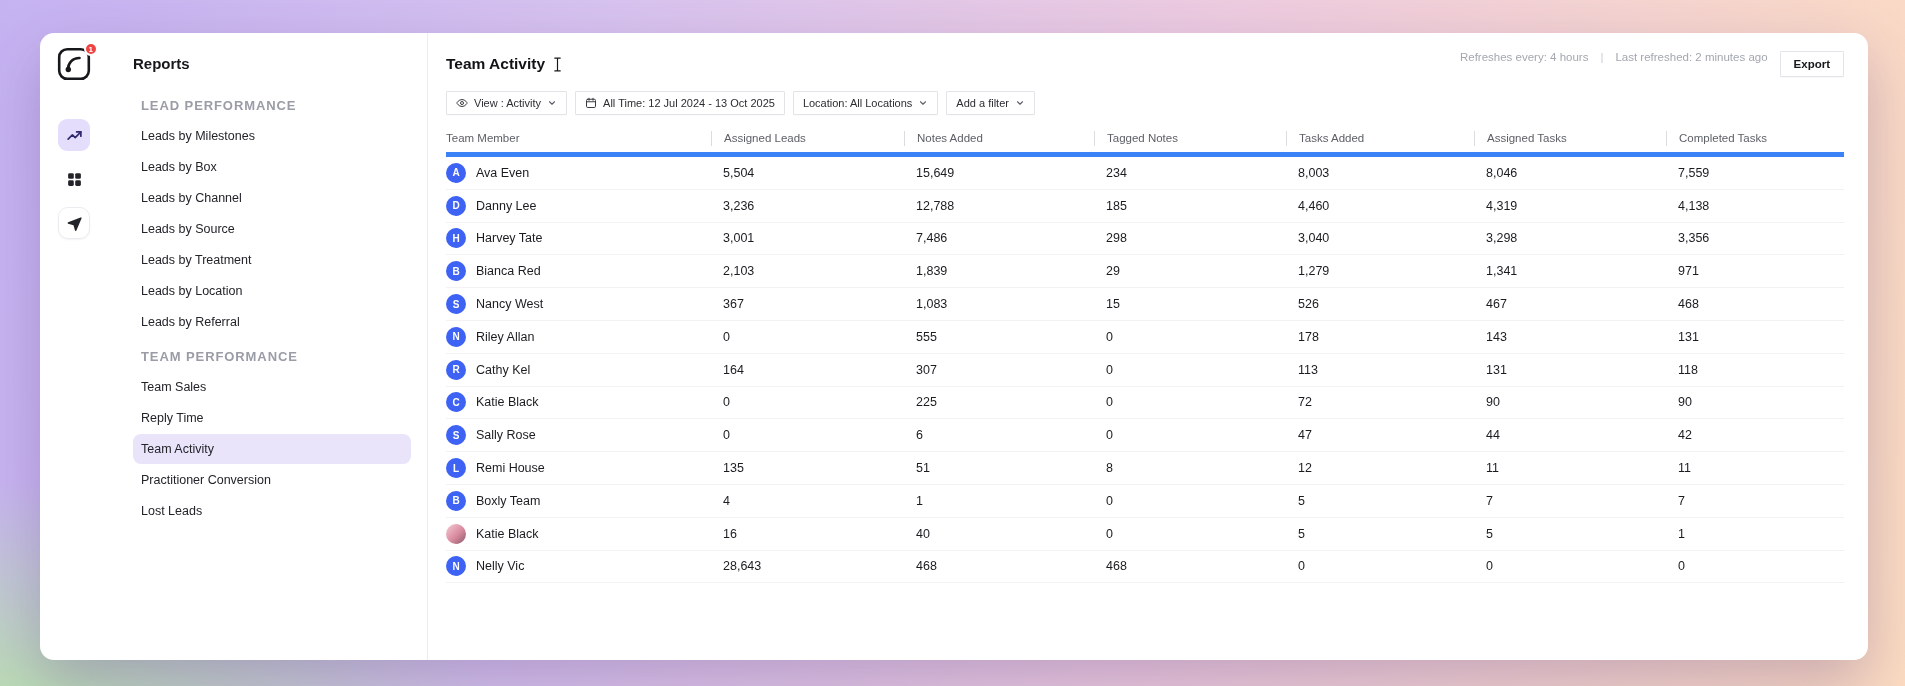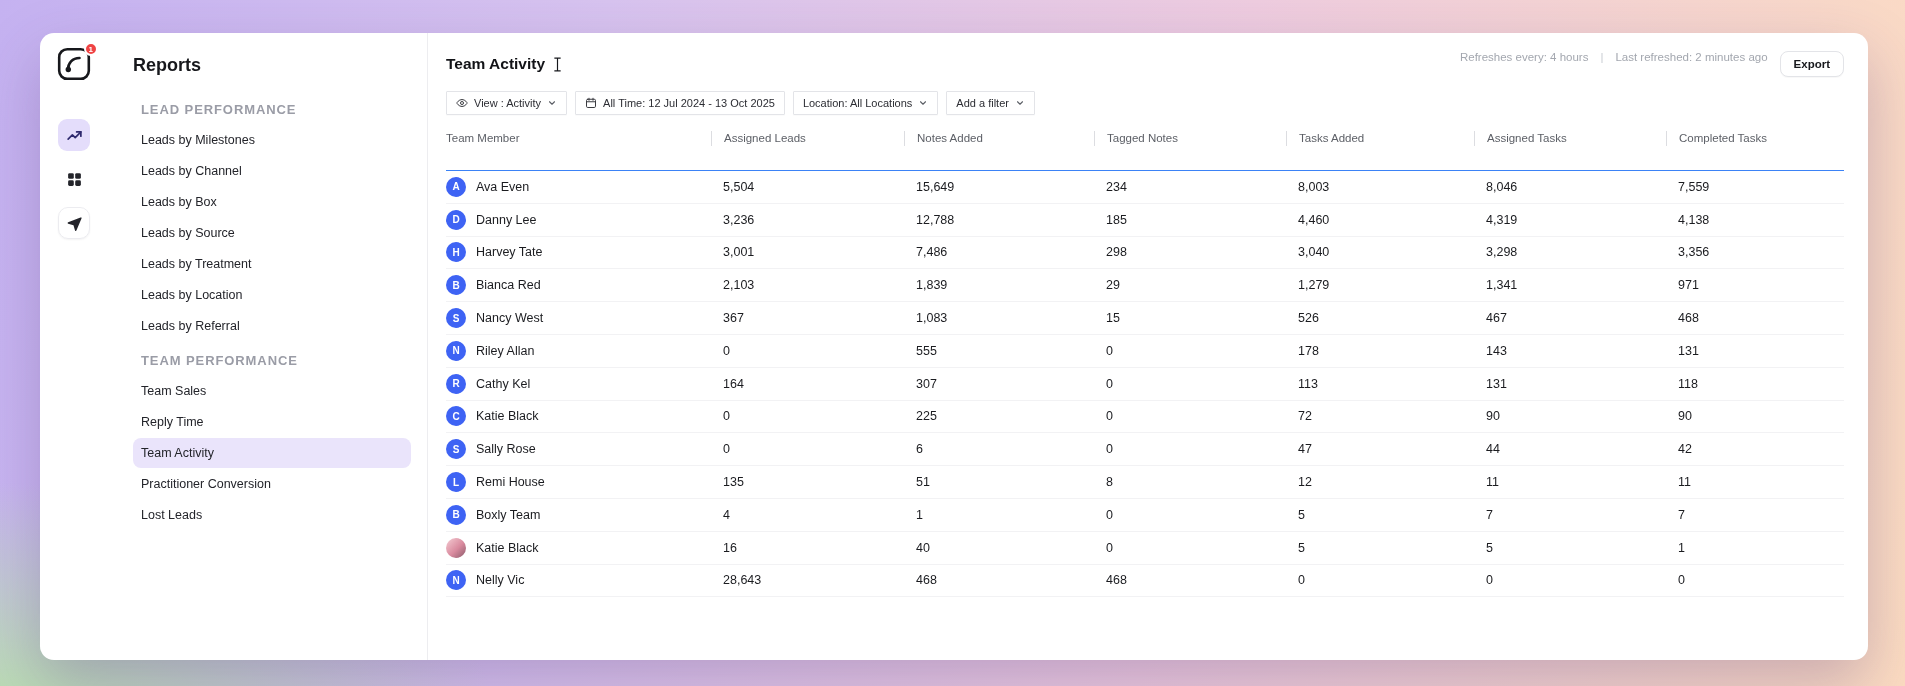--- a/index.html
+++ b/index.html
@@ -32,57 +32,57 @@
   }
   .rail-item {
     width:32px; height:32px; border-radius:9px; display:flex; align-items:center;
     justify-content:center; margin-bottom:12px; color:#23242a; cursor:pointer; background:transparent;
   }
   .rail-item.active { background:#e4ddfb; color:#2f2a6e; }
   .rail-item.boxed { border:1px solid #ececf0; box-shadow:0 1px 2px rgba(0,0,0,.05); border-radius:10px; }
   .rail-item svg { width:17px; height:17px; display:block; }
   
   .sidebar { flex:0 0 319px; padding:22px 16px 0 25px; overflow:hidden; }
-  .sidebar-title { font-size:18px; font-weight:700; color:#17181c; margin-bottom:26px; }
+  .sidebar-title { font-size:15px; font-weight:700; color:#17181c; margin-bottom:26px; }
   .section-header {
     font-size:13px; font-weight:700; color:#9a9ca6; letter-spacing:.07em;
     margin:12px 0 8px 8px; text-transform:uppercase;
   }
   .nav-item {
     font-size:12.5px; color:#23242a; padding:8px 8px 8px 8px; border-radius:8px;
     margin-bottom:1px; cursor:pointer; white-space:nowrap;
   }
   .nav-item.active { background:#eae4fb; }
   
   .main { flex:1; min-width:0; border-left:1px solid #ededf0; padding:18px 24px 0 18px; display:flex; flex-direction:column; }
   .main-header { display:flex; align-items:center; justify-content:space-between; }
   .title-wrap { display:flex; align-items:center; gap:8px; }
   .page-title { font-size:15.5px; font-weight:700; color:#121317; }
   .ibeam svg { width:9px; height:15px; display:block; }
   .meta { display:flex; align-items:flex-start; gap:12px; color:#a3a7af; font-size:11.5px; }
   .meta .divider { color:#c9ccd2; }
   .export-btn {
-    background:#fff; border:1px solid #e3e4e8; border-radius:8px; padding:6px 13px;
+    background:#fff; border:1px solid #e3e4e8; border-radius:1px; padding:6px 13px;
     font-size:11.5px; font-weight:700; color:#17181c; cursor:pointer; font-family:inherit;
     box-shadow:0 1px 1px rgba(0,0,0,.03);
   }
   
   .filters { display:flex; gap:8px; margin-top:14px; align-items:center; }
   .chip {
     display:inline-flex; align-items:center; gap:6px; border:1px solid #e3e4e8;
     background:#fff; border-radius:1px; padding:5px 9px; font-size:11px; color:#2c2d33;
     font-family:inherit; cursor:pointer; white-space:nowrap; box-shadow:0 1px 1px rgba(0,0,0,.02);
   }
   .chip .chip-icon svg { width:12px; height:12px; display:block; color:#3a3b40; }
   .chip .chev svg { width:10px; height:10px; display:block; color:#5c5f66; }
   
   .table { margin-top:16px; }
   .thead {
     display:grid; grid-template-columns:265px 193px 190px 192px 188px 192px 1fr;
-    border-bottom:1px solid #3b82f6; padding-bottom:24px; align-items:center;
+    border-bottom:5px solid #3b82f6; padding-bottom:6px; align-items:center;
   }
   .th { font-size:11.5px; color:#5c5f66; line-height:15px; }
   .th.sep { border-left:1px solid #dcdde1; padding-left:12px; }
   .trow {
     display:grid; grid-template-columns:265px 193px 190px 192px 188px 192px 1fr;
     align-items:center; height:32.8px; border-bottom:1px solid #f2f2f4;
     font-size:12.5px; color:#1b1c20; cursor:pointer;
   }
   .td { white-space:nowrap; overflow:hidden; text-overflow:ellipsis; }
   .td.sepcell { padding-left:12px; }
@@ -135,22 +135,22 @@
             </span>
           </div>
         </div>
     </aside>
 
     <aside class="sidebar">
       <div class="sidebar-title">Reports</div>
       <nav id="reports-nav">
           <div class="section-header">LEAD PERFORMANCE</div>
           <div class="nav-item">Leads by Milestones</div>
+          <div class="nav-item">Leads by Box</div>
           <div class="nav-item">Leads by Channel</div>
-          <div class="nav-item">Leads by Box</div>
           <div class="nav-item">Leads by Source</div>
           <div class="nav-item">Leads by Treatment</div>
           <div class="nav-item">Leads by Location</div>
           <div class="nav-item">Leads by Referral</div>
           <div class="section-header">TEAM PERFORMANCE</div>
           <div class="nav-item">Team Sales</div>
           <div class="nav-item">Reply Time</div>
           <div class="nav-item active">Team Activity</div>
           <div class="nav-item">Practitioner Conversion</div>
           <div class="nav-item">Lost Leads</div>

